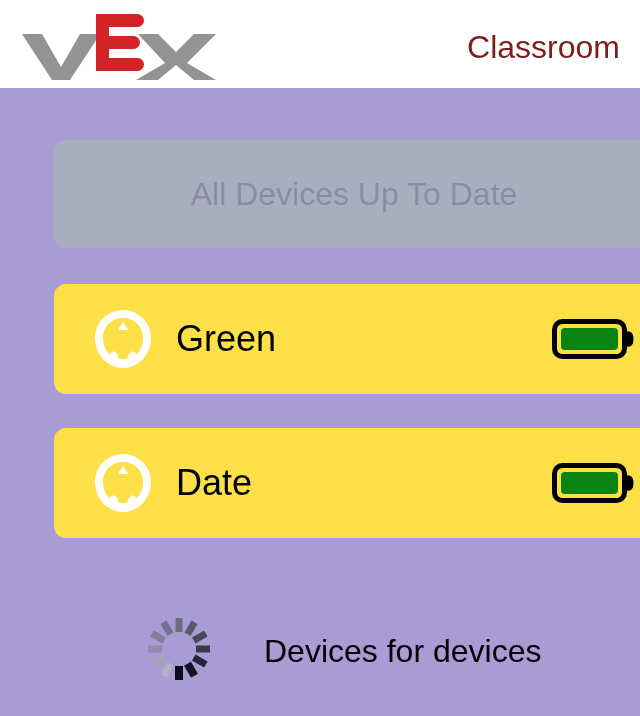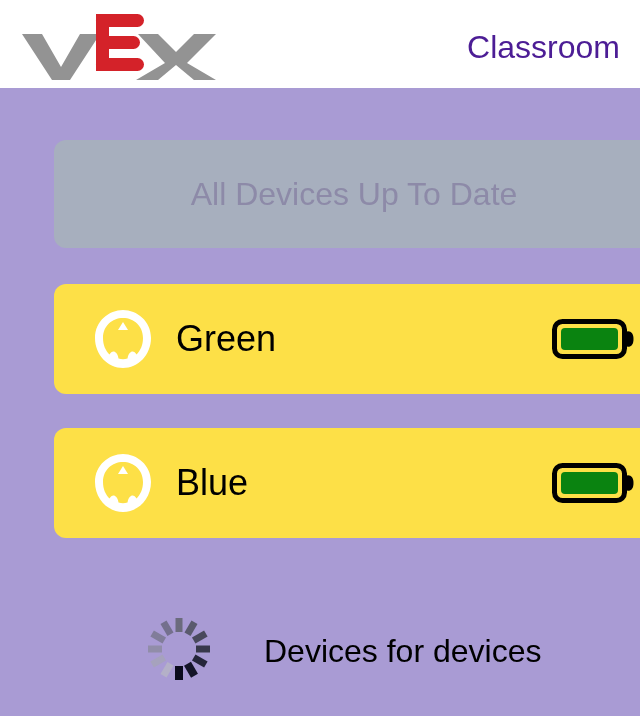--- a/index.html
+++ b/index.html
@@ -37,21 +37,21 @@
     top: 8px;
     width: 200px;
     height: 72px;
   }
   .brand-title {
     position: absolute;
     right: 20px;
     top: 30px;
     font-size: 32px;
     line-height: 34px;
-    color: #4c1d95;
+    color: #7f1d1d;
     letter-spacing: 0px;
     text-align: right;
     white-space: nowrap;
   }
 
   
   .content {
     position: absolute;
     left: 6px;
     top: 88px;
@@ -227,21 +227,21 @@
                    C25 45 26 47.5 26.5 50.5
                    C28 51 29.5 51.2 31 51.2
                    C32.5 51.2 34 51 35.5 50.5
                    C36 47.5 37 45 39 44
                    C41 43 43 44 44.5 46.5
                    C48.5 42.5 51 37 51 30
                    C51 18 42 10 31 10 Z" fill="#ffffff" fill-rule="evenodd"></path>
           <path d="M31 14 L36 22 L26 22 Z" fill="#ffffff"></path>
         </svg>
       </span>
-      <span class="device-name">Blue</span>
+      <span class="device-name">Date</span>
       <span class="battery">
         <svg viewBox="0 0 82 40" width="82" height="40" xmlns="http://www.w3.org/2000/svg" aria-hidden="true">
           <rect x="2.5" y="2.5" width="70" height="35" rx="8" ry="8" fill="none" stroke="#000000" stroke-width="5"></rect>
           <rect x="9" y="9" width="57" height="22" rx="4" ry="4" fill="#0A8310"></rect>
           <path d="M73 13 L76 12.2 C79.5 12.2 81.5 15 81.5 20 C81.5 25 79.5 27.8 76 27.8 L73 27 Z" fill="#000000"></path>
         </svg>
       </span>
     </div>
 
     <div class="scanning">

